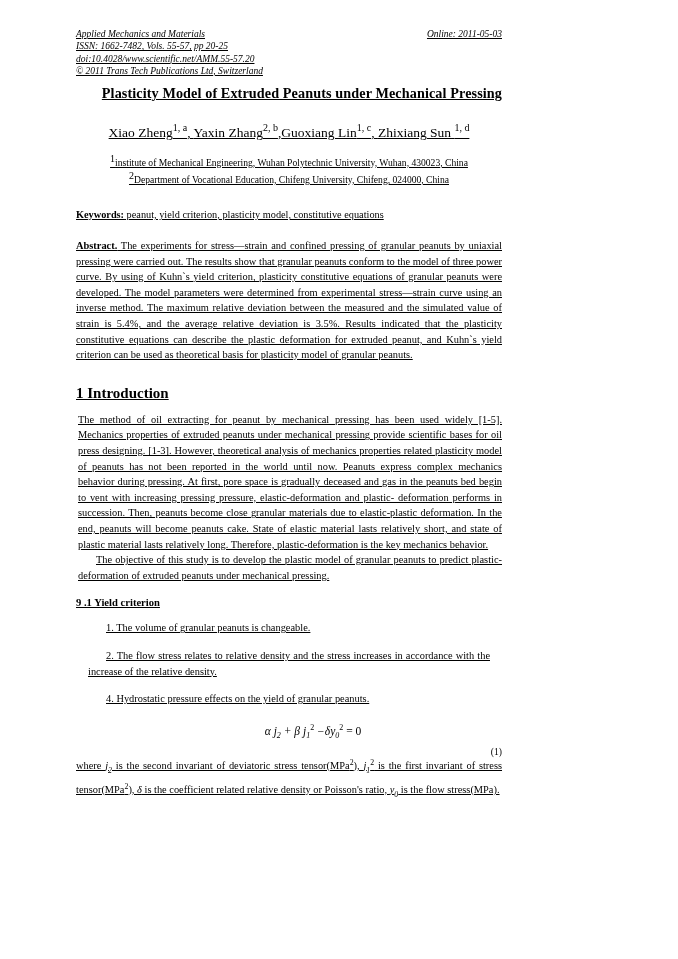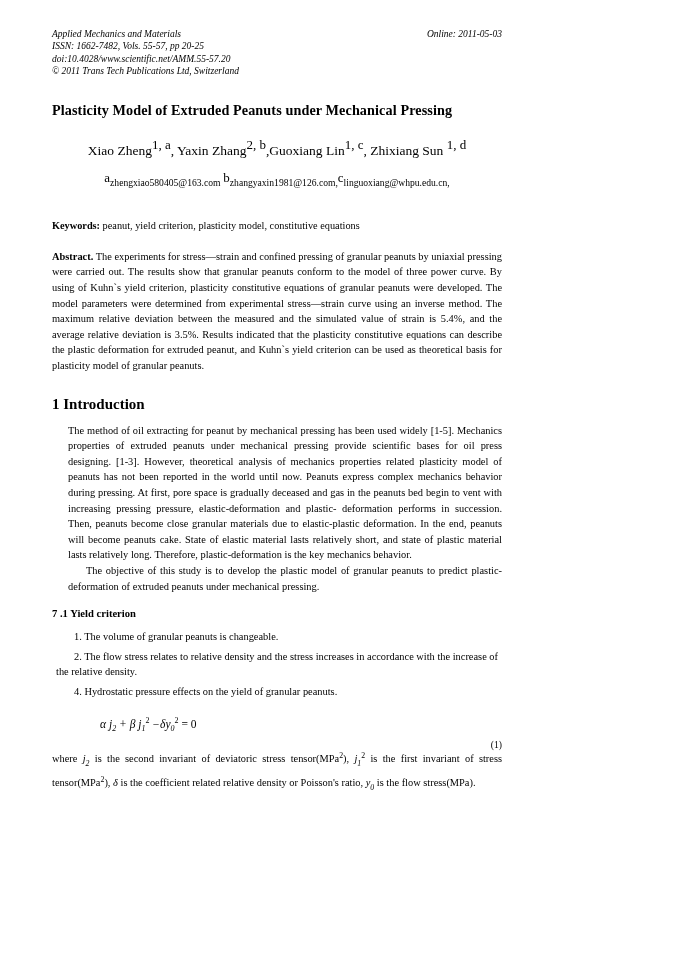--- a/index.html
+++ b/index.html
@@ -12,66 +12,67 @@
     height: 959px;
     font-family: "Liberation Serif", serif;
     color: #000000;
     overflow: hidden;
   }
   .page {
     position: relative;
     width: 558px;
     height: 959px;
     box-sizing: border-box;
-    padding: 28px 56px 20px 52px;
+    padding: 28px 56px 20px 76px;
+    text-decoration: underline;
   }
   .header {
     display: flex;
     justify-content: space-between;
     align-items: flex-start;
     font-style: italic;
     font-size: 9.5px;
     line-height: 12.3px;
   }
   .header-left div, .header-right div {
     white-space: nowrap;
   }
   .title {
-    text-align: left;
+    text-align: right;
     font-weight: bold;
     font-size: 14.2px;
-    margin-top: 25px;
+    margin-top: 8px;
     letter-spacing: 0.1px;
   }
   .authors {
     text-align: center;
     font-size: 13.5px;
     margin-top: 17px;
     line-height: 17px;
   }
   .authors sup, .affil sup, .emails sup {
-    font-size: 13px;
+    font-size: 10px;
     vertical-align: super;
   }
   .affil {
     text-align: center;
     font-size: 9.6px;
     line-height: 13px;
     margin-top: 11px;
   }
   .emails {
     text-align: center;
     font-size: 9.6px;
     line-height: 13px;
     margin-top: 12px;
     word-spacing: 0.5px;
   }
   .keywords {
     font-size: 10.3px;
-    margin-top: 30px;
+    margin-top: 22px;
     line-height: 14px;
   }
   .keywords b {
     font-weight: bold;
   }
   .abstract {
     font-size: 10.4px;
     line-height: 15.6px;
     margin-top: 16px;
     text-align: justify;
@@ -85,40 +86,41 @@
     margin: 22px 0 10px 0;
   }
   h3.subsection {
     font-size: 10.6px;
     font-weight: bold;
     margin: 14px 0 10px 0;
   }
   p.body {
     font-size: 10.4px;
     line-height: 15.6px;
-    margin: 0 0 0 16px;
+    margin: 0 0 0 2px;
     text-align: justify;
   }
   p.body + p.body {
     margin-top: 0px;
   }
   p.indent {
     text-indent: 18px;
   }
   .list-item {
     font-size: 10.4px;
     line-height: 15.6px;
     text-align: justify;
     text-indent: 18px;
-    margin: 4px;
+    margin: 12px;
   }
   .equation-row {
     position: relative;
     margin-top: 14px;
     height: 32px;
+    text-align: center;
   }
   .equation {
     font-style: italic;
     font-size: 11.5px;
     margin-left: 48px;
     display: inline-block;
   }
   .equation .sub {
     font-size: 8px;
     vertical-align: sub;
@@ -170,38 +172,41 @@
       <div>Online: 2011-05-03</div>
     </div>
   </div>
 
   <div class="title">Plasticity Model of Extruded Peanuts under Mechanical Pressing</div>
 
   <div class="authors">
     <span>Xiao Zheng</span><sup>1, a</sup>, <span>Yaxin Zhang</span><sup>2, b</sup>,<span>Guoxiang Lin</span><sup>1, c</sup>, <span>Zhixiang Sun</span> <sup>1, d</sup>
   </div>
 
+  <div class="affil">
+    <div><sup>1</sup><span>institute of Mechanical Engineering, Wuhan Polytechnic University, Wuhan, 430023, China</span></div>
+    <div><sup>2</sup><span>Department of Vocational Education, Chifeng University, Chifeng, 024000, China</span></div>
+  </div>
 
   <div class="emails">
-    <div><sup>a</sup><span>zhengxiao580405@163.com</span> <sup>b</sup><span>zhangyaxin1981@126.com,</span><sup>c</sup><span>linguoxiang@whpu.edu.cn,</span></div>
   </div>
 
   <div class="keywords">
     <b>Keywords:</b><span> peanut, yield criterion, plasticity model, constitutive equations</span>
   </div>
 
   <div class="abstract">
     <b>Abstract.</b><span> The experiments for stress—strain and confined pressing of granular peanuts by uniaxial pressing were carried out. The results show that granular peanuts conform to the model of three power curve. By using of Kuhn`s yield criterion, plasticity constitutive equations of granular peanuts were developed. The model parameters were determined from experimental stress—strain curve using an inverse method. The maximum relative deviation between the measured and the simulated value of strain is 5.4%, and the average relative deviation is 3.5%. Results indicated that the plasticity constitutive equations can describe the plastic deformation for extruded peanut, and Kuhn`s yield criterion can be used as theoretical basis for plasticity model of granular peanuts.</span>
   </div>
 
   <h2 class="section">1  Introduction</h2>
   <p class="body">The method of oil extracting for peanut by mechanical pressing has been used widely [1-5]. Mechanics properties of extruded peanuts under mechanical pressing provide scientific bases for oil press designing. [1-3]. However, theoretical analysis of mechanics properties related plasticity model of peanuts has not been reported in the world until now. Peanuts express complex mechanics behavior during pressing. At first, pore space is gradually deceased and gas in the peanuts bed begin to vent with increasing pressing pressure, elastic-deformation and plastic- deformation performs in succession. Then, peanuts become close granular materials due to elastic-plastic deformation. In the end, peanuts will become peanuts cake. State of elastic material lasts relatively short, and state of plastic material lasts relatively long. Therefore, plastic-deformation is the key mechanics behavior.</p>
   <p class="body indent">The objective of this study is to develop the plastic model of granular peanuts to predict plastic-deformation of extruded peanuts under mechanical pressing.</p>
 
-  <h3 class="subsection">7 .1 Yield criterion</h3>
+  <h3 class="subsection">9 .1 Yield criterion</h3>
 
   <p class="list-item">1. The volume of granular peanuts is changeable.</p>
   <p class="list-item">2. The flow stress relates to relative density and the stress increases in accordance with the increase of the relative density.</p>
   <p class="list-item">4. Hydrostatic pressure effects on the yield of granular peanuts.</p>
 
   <div class="equation-row">
     <span class="equation">
       <span>α</span>&nbsp;<span>j</span><span class="sub">2</span>
       + <span>β</span>&nbsp;<span>j</span><span class="sub">1</span><span class="sup">2</span>
       −<span>δ</span><span>y</span><span class="sub">0</span><span class="sup">2</span>

